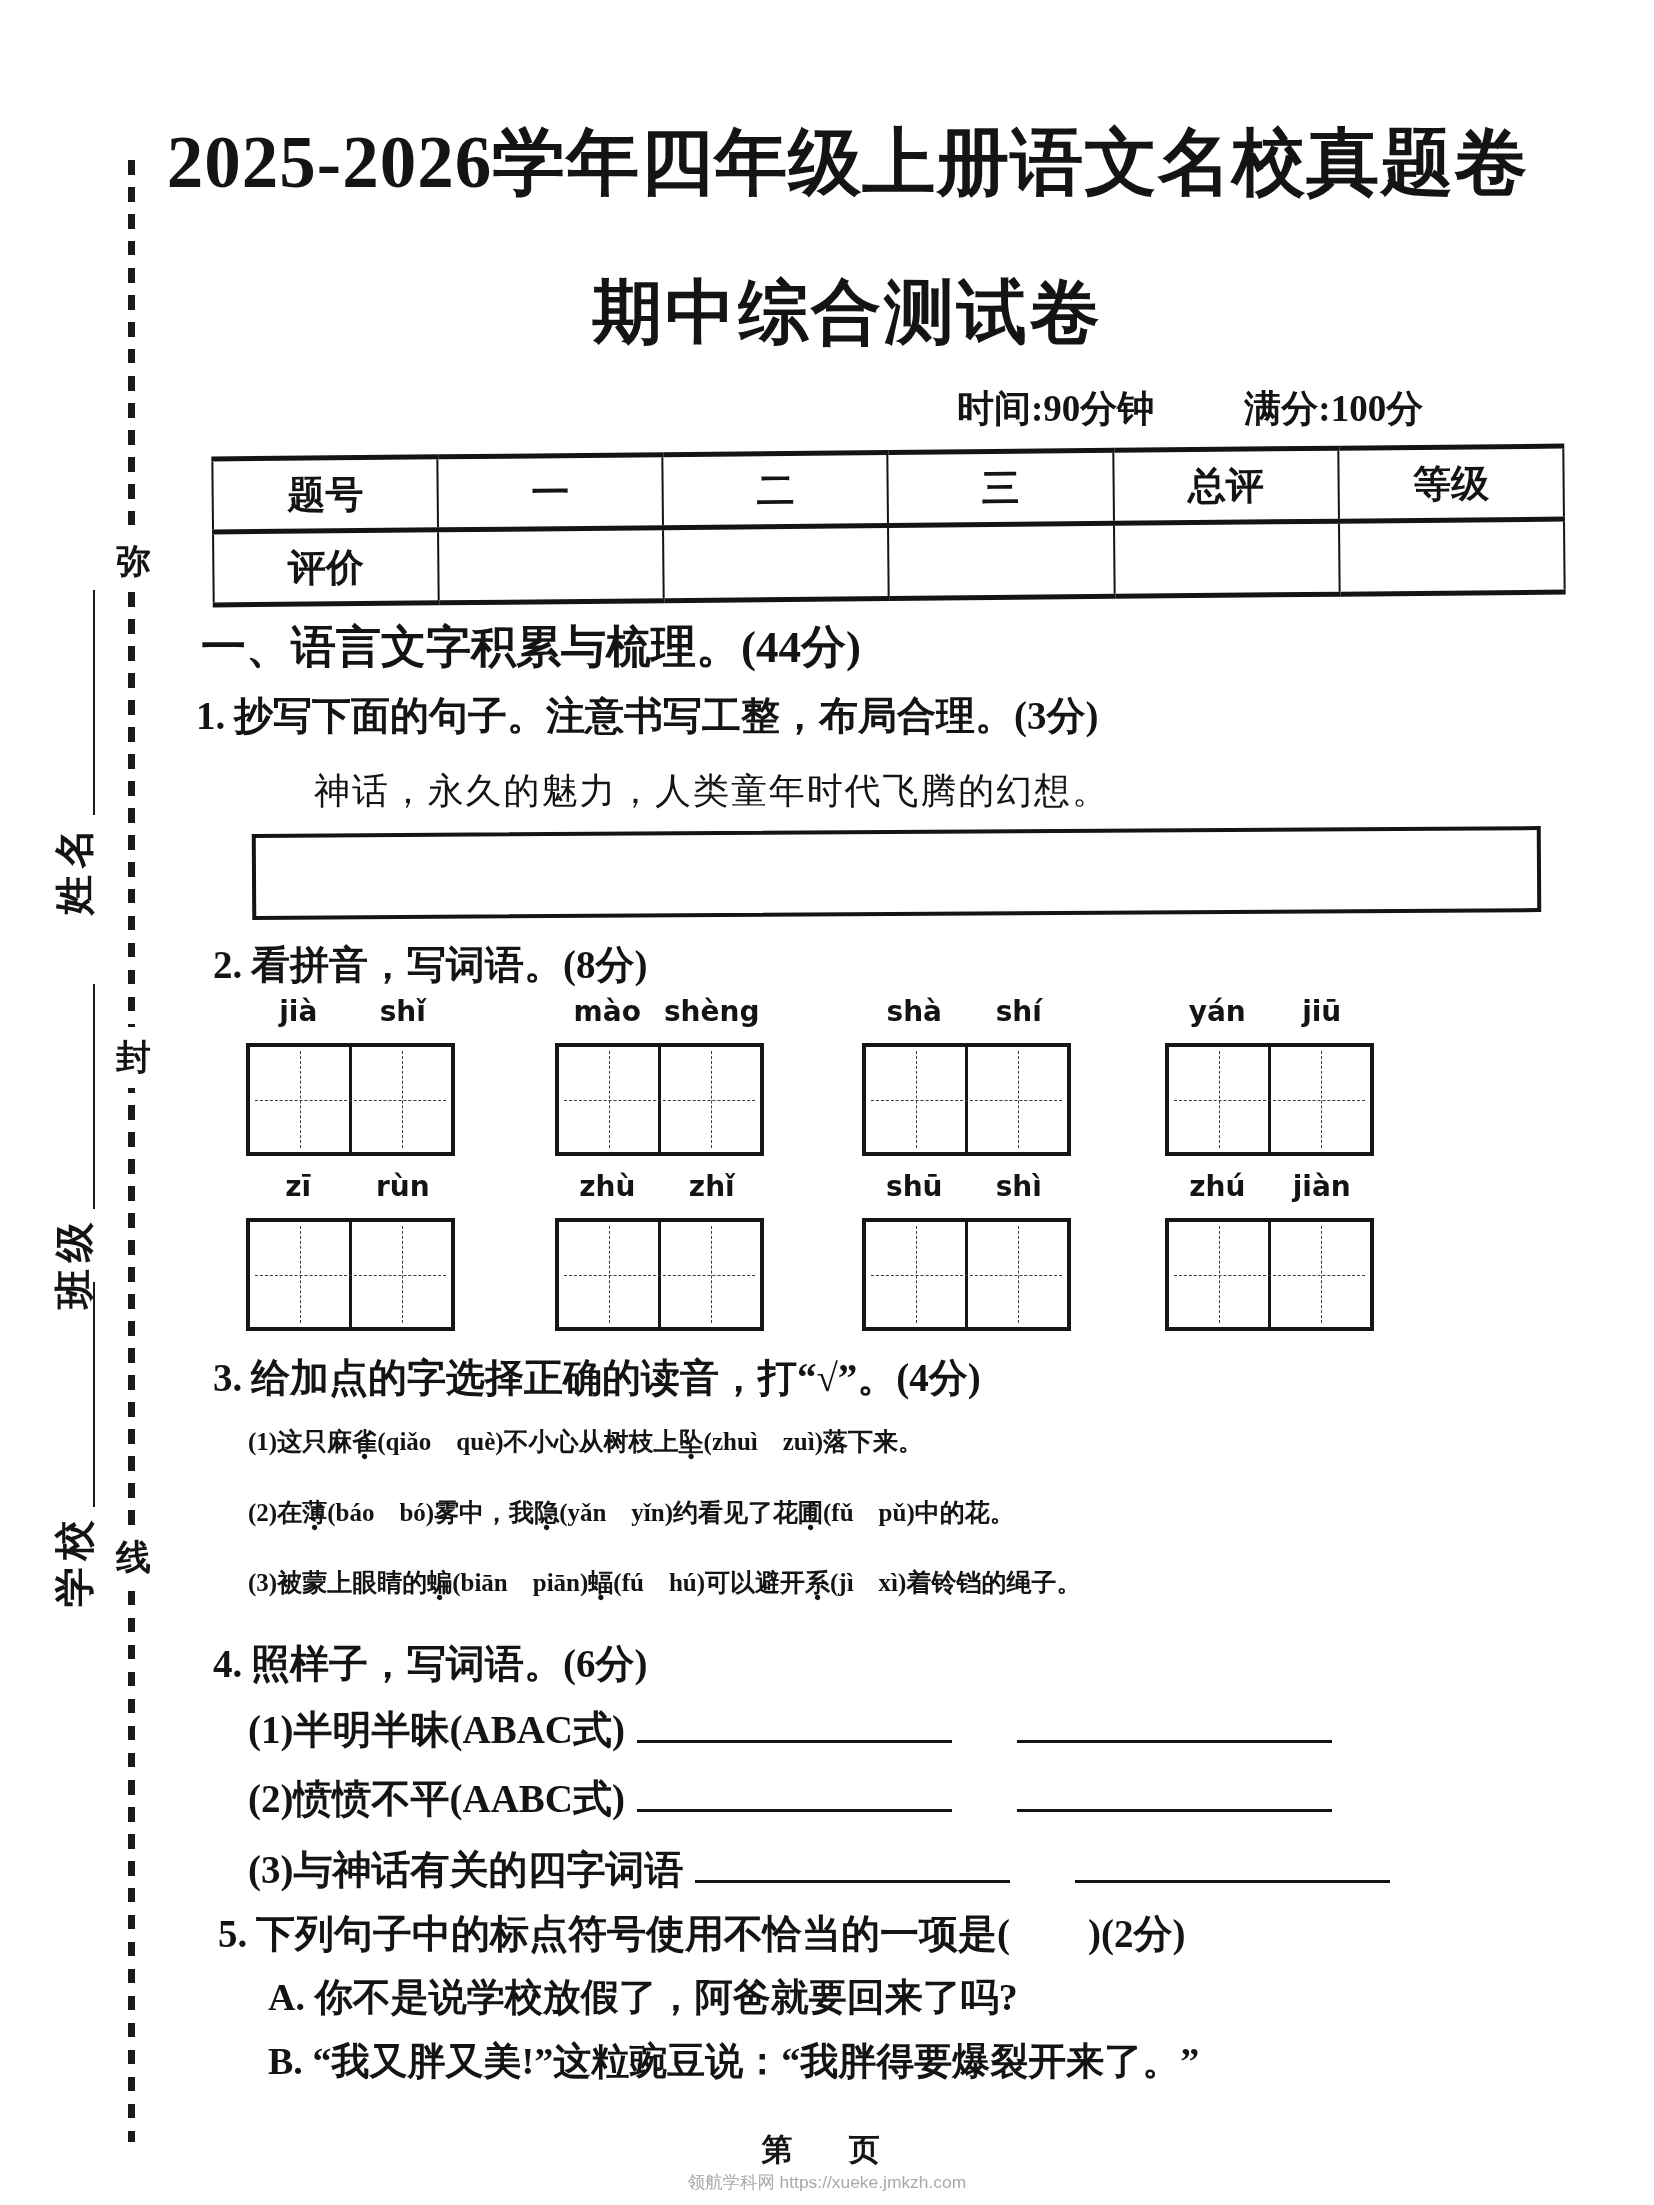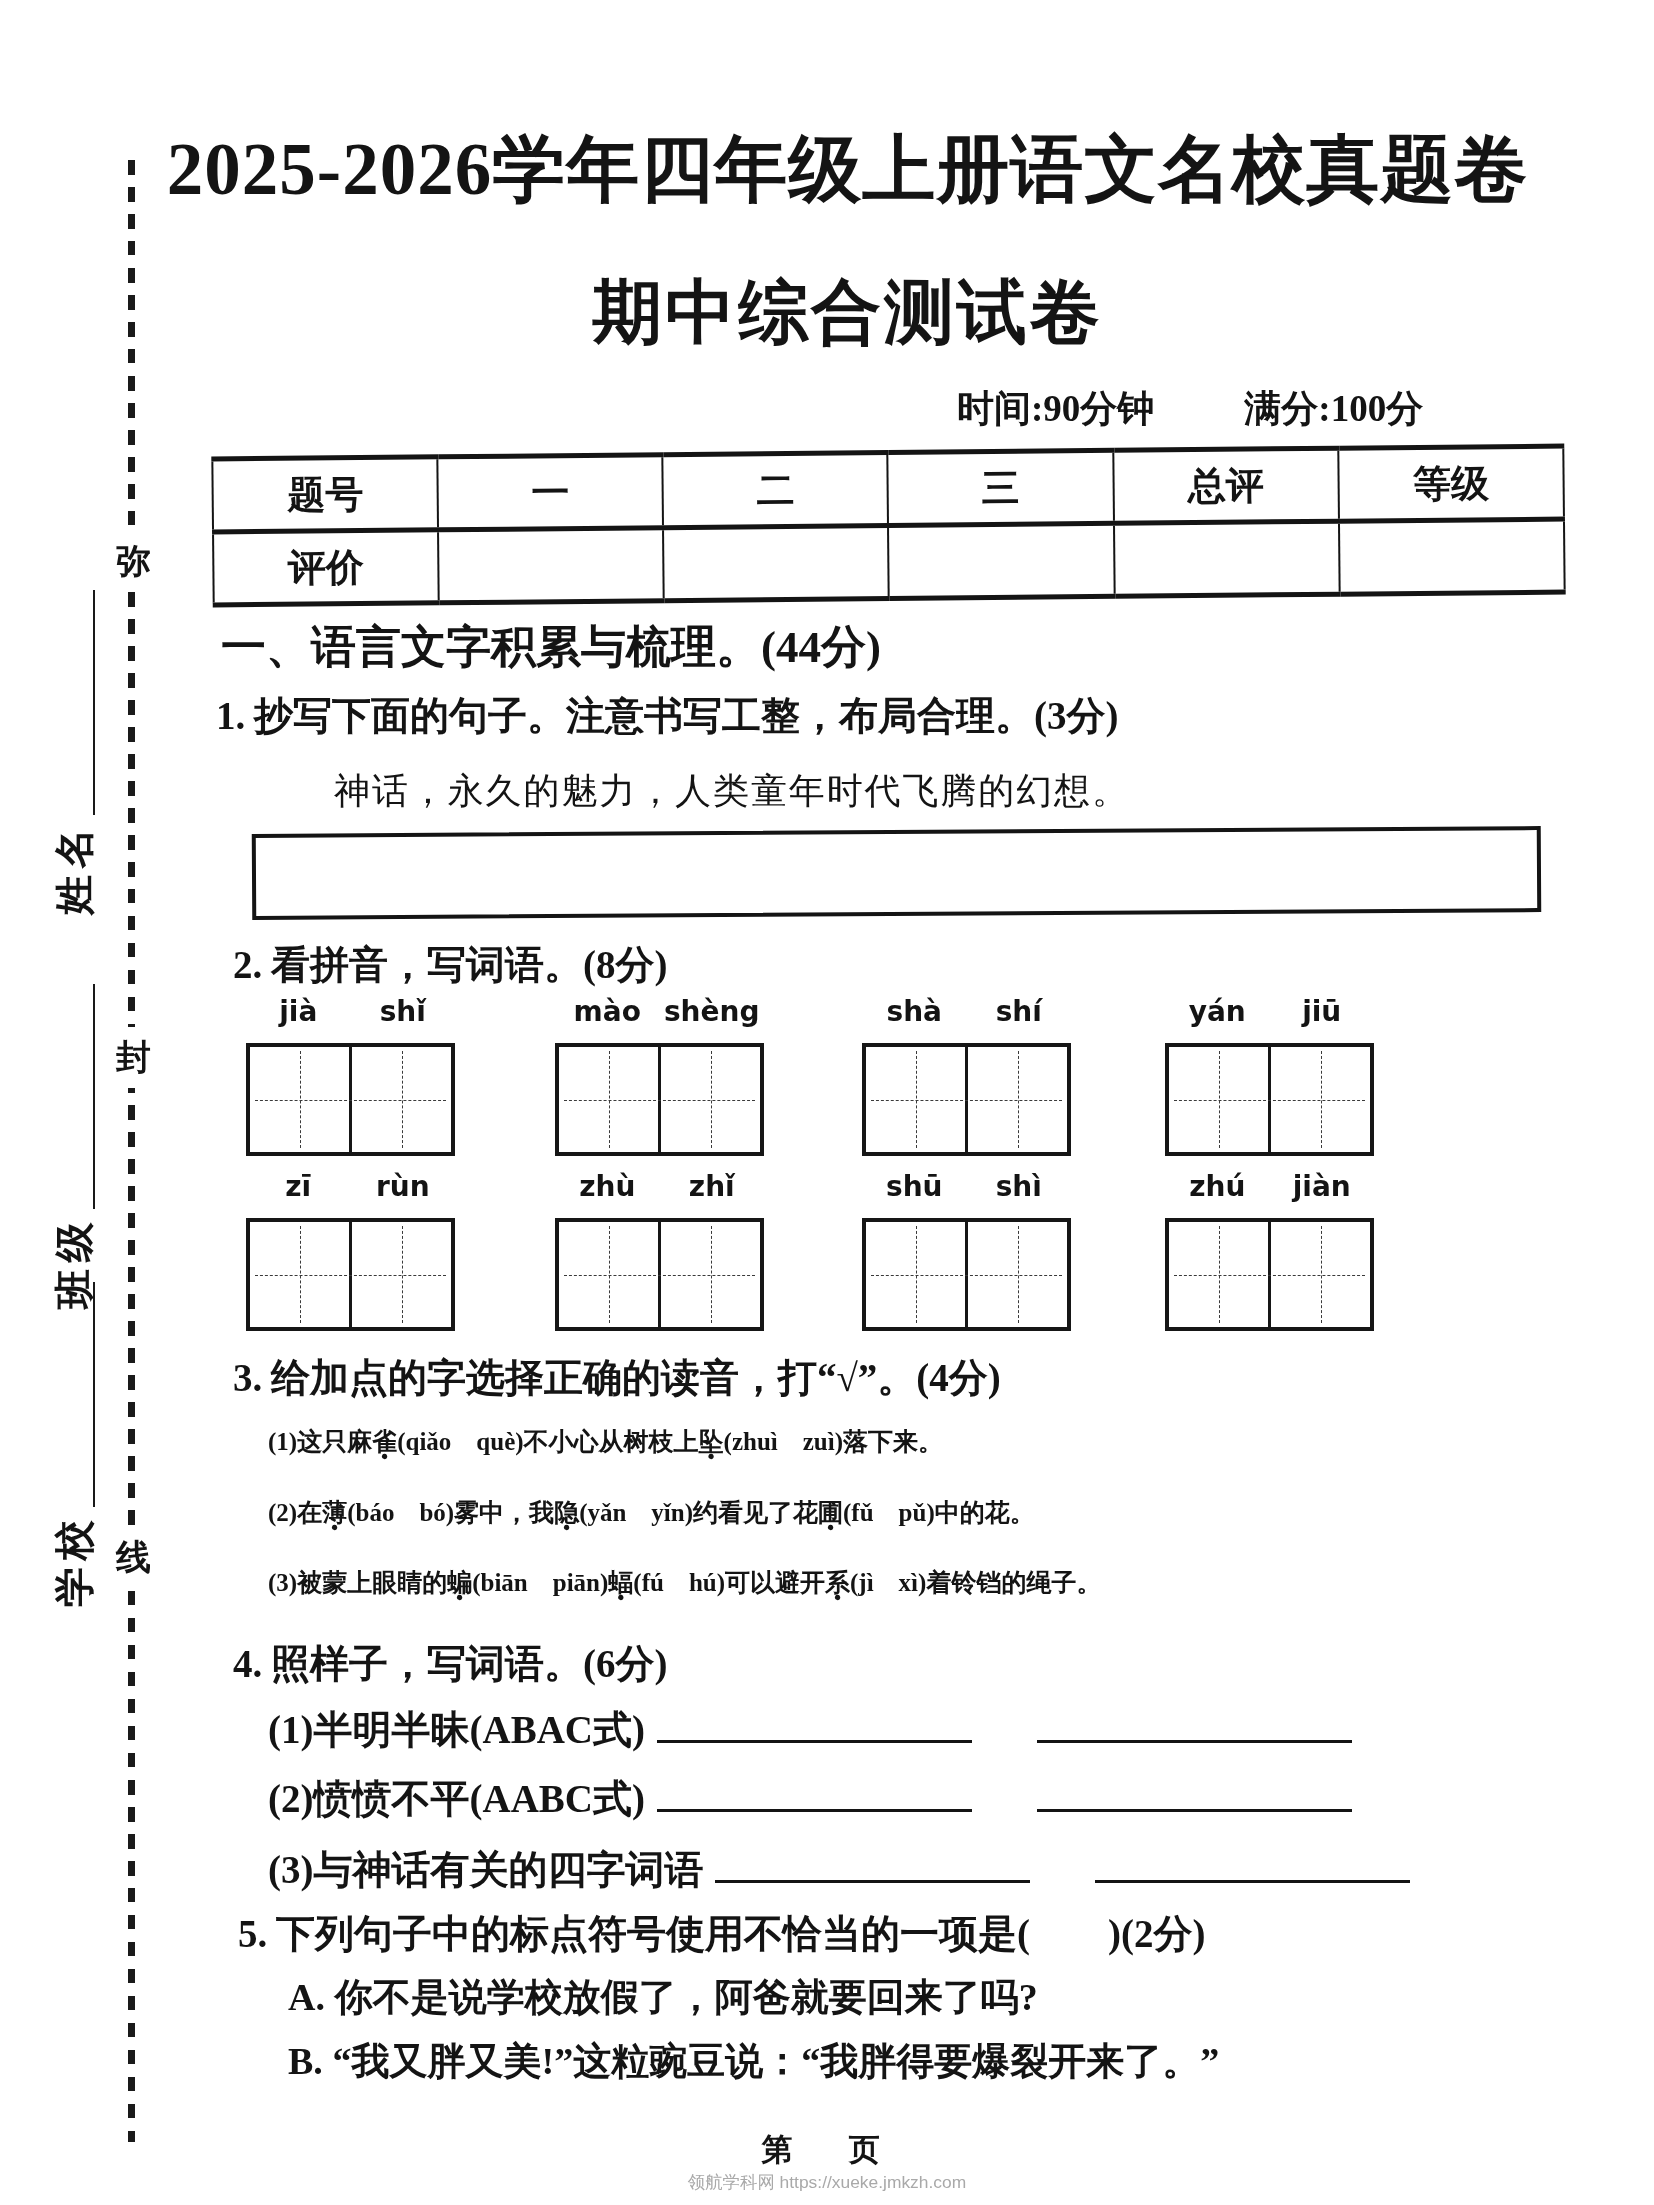--- a/index.html
+++ b/index.html
@@ -20,40 +20,40 @@
   }
   .sfield {
     position:absolute; left:-91px; width:325px; height:47px;
     transform:rotate(-90deg); display:flex; align-items:flex-end; z-index:1;
   }
   .slabel { font-size:40px; font-weight:700; letter-spacing:6.8px; white-space:nowrap; line-height:1; }
   .sline  { flex:1; border-bottom:2.9px solid #191919; margin-left:6.8px; height:31px; }
   
   .title1 {
     position:absolute; left:111px; top:114px; width:1473px; text-align:center;
-    font-size:73px; font-weight:900; letter-spacing:1px; white-space:nowrap;margin-top:7px;
+    font-size:73px; font-weight:900; letter-spacing:1px; white-space:nowrap;
   }
   .title2 {
     position:absolute; left:111px; top:266px; width:1473px; text-align:center;
     font-size:70px; font-weight:900; letter-spacing:2.9px;
   }
   .timeline { position:absolute; left:957px; top:384px; font-size:37px; font-weight:700; white-space:nowrap; }
   .timeline .gap { display:inline-block; width:90px; }
   
   .scoretbl {
     position:absolute; left:212px; top:450px; width:1353px; height:145px;
     border-collapse:collapse; transform:rotate(-0.55deg);
   }
   .scoretbl td {
     border:2.9px solid #141414; border-top-width:5.3px; border-bottom-width:5.3px;
     width:16.66%; height:73px; text-align:center; vertical-align:middle;
     font-size:38px; font-weight:700;
   }
   
-  .line { position:absolute; font-size:39px; font-weight:600; line-height:1.18; white-space:nowrap;margin-left:20px; }
+  .line { position:absolute; font-size:39px; font-weight:600; line-height:1.18; white-space:nowrap; }
   .sechead { font-size:45px; font-weight:800; }
   .qnum { font-weight:800; margin-right:8.7px; }
   .quote { font-size:36px; font-weight:400; letter-spacing:1.9px; }
   .q3item { font-size:25px; }
   .option { font-size:38px; font-weight:600; }
   .optlabel { margin-right:9.7px; }
   
   .zdot { position:relative; display:inline-block; }
   .zdot::after {
     content:"●"; position:absolute; left:50%; top:100%;

